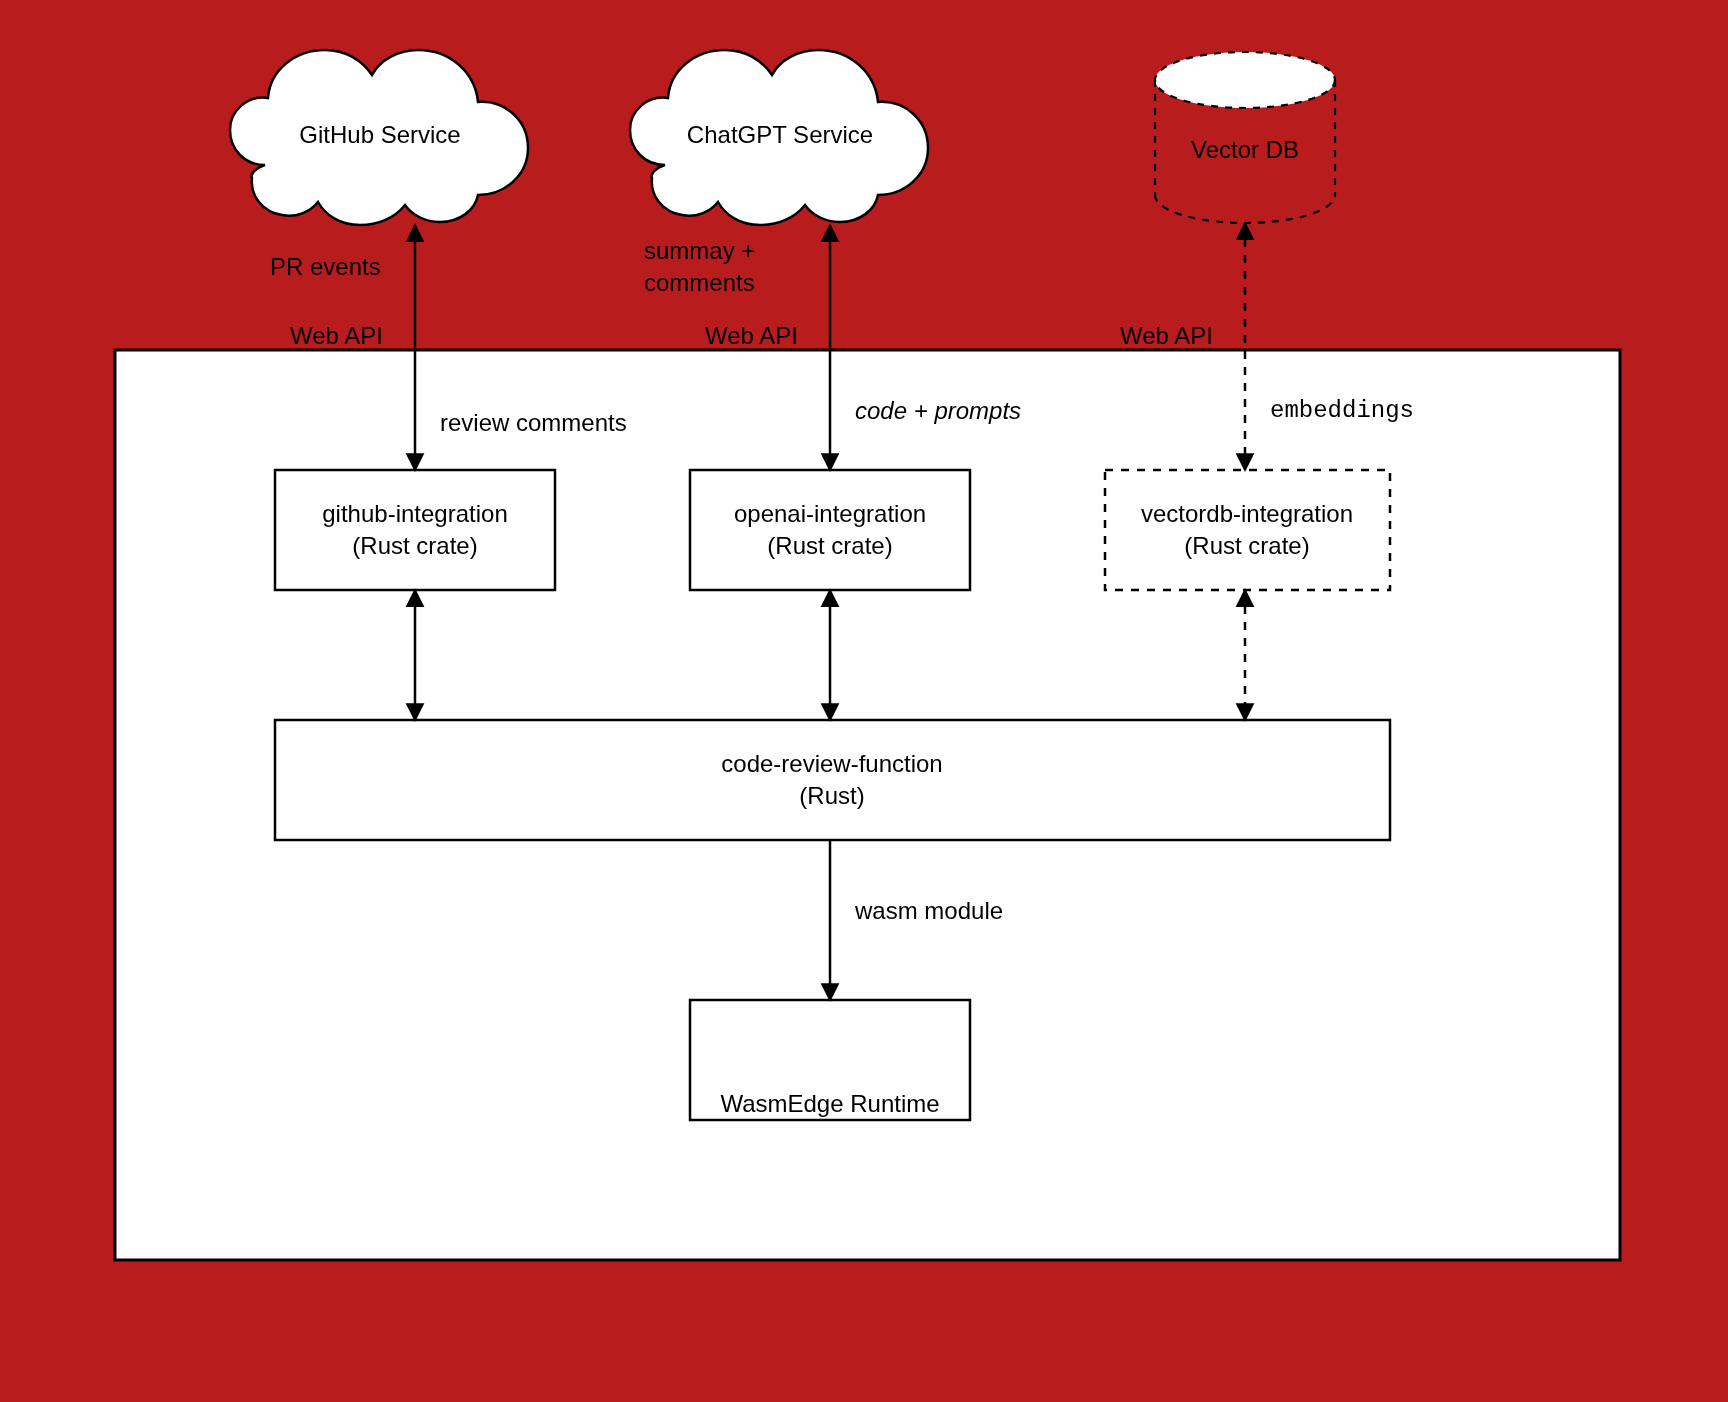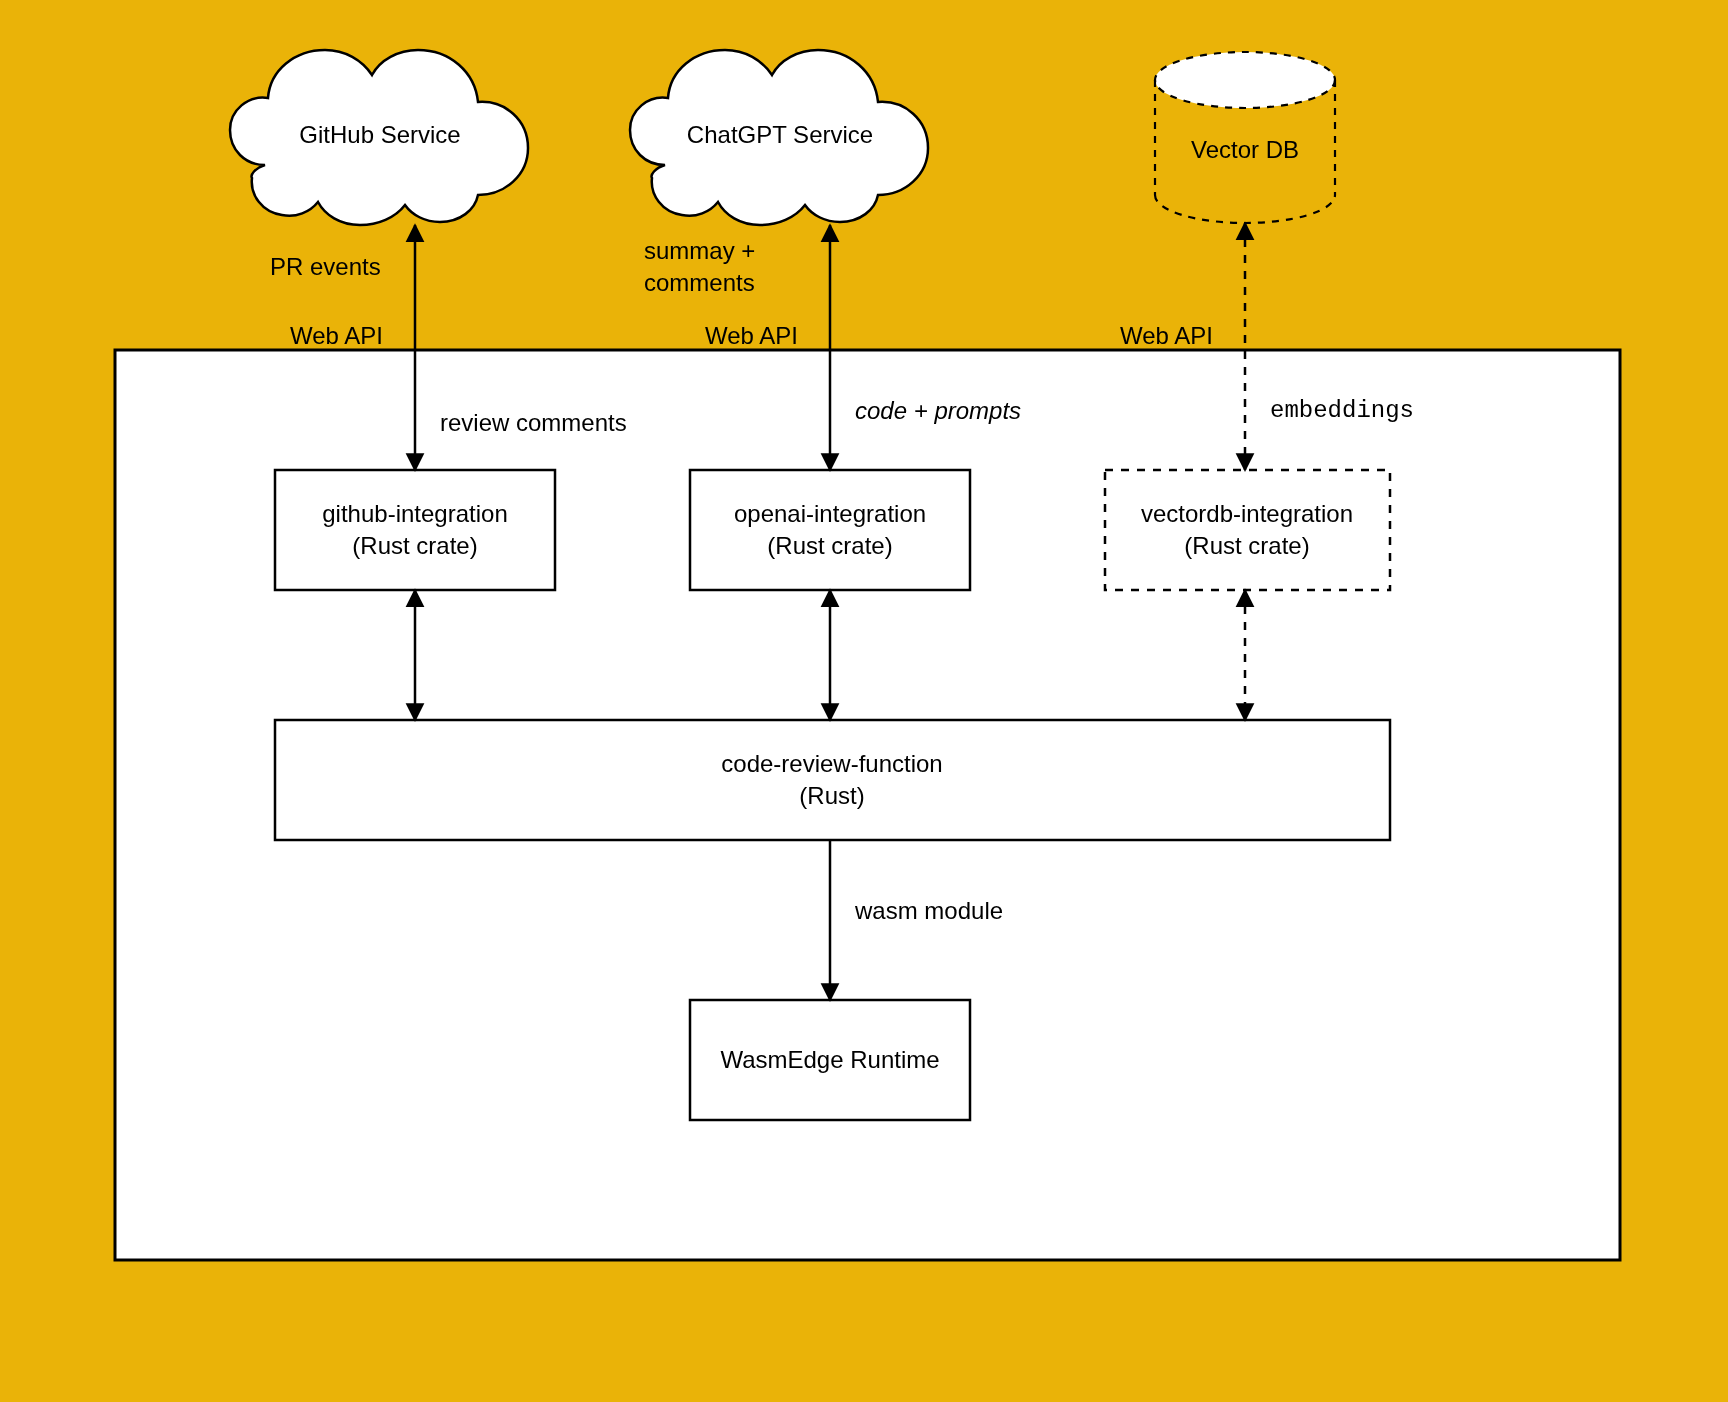--- a/index.html
+++ b/index.html
@@ -5,21 +5,21 @@
   html, body {
     margin: 0;
     padding: 0;
     background: #f5f5f5;
     font-family: Arial, Helvetica, sans-serif;
   }
   .canvas {
     position: relative;
     width: 1728px;
     height: 1402px;
-    background: #eab308;
+    background: #b91c1c;
   }
   svg {
     position: absolute;
     top: 0;
     left: 0;
   }
   .label {
     position: absolute;
     font-size: 24px;
     color: #000;
@@ -127,21 +127,21 @@
 
 <div class="label centered" style="left:830px; top:530px;"><span>openai-integration</span>
 <span>(Rust crate)</span></div>
 
 <div class="label centered" style="left:832px; top:780px;"><span>code-review-function</span>
 <span>(Rust)</span></div>
 
 <div class="label centered" style="left:1247px; top:530px;"><span>vectordb-integration</span>
 <span>(Rust crate)</span></div>
 
-<div class="label centered" style="left:830px; top:1060px;">WasmEdge Runtime</div>
+<div class="label centered" style="left:830px; top:1104px;">WasmEdge Runtime</div>
 
 <div class="label" style="left:270px; top:251px;">PR events</div>
 
 <div class="label" style="left:644px; top:235px;"><span>summay +</span>
 <span>comments</span></div>
 
 <div class="label" style="left:290px; top:320px;">Web API</div>
 <div class="label" style="left:705px; top:320px;">Web API</div>
 <div class="label" style="left:1120px; top:320px;">Web API</div>
 

